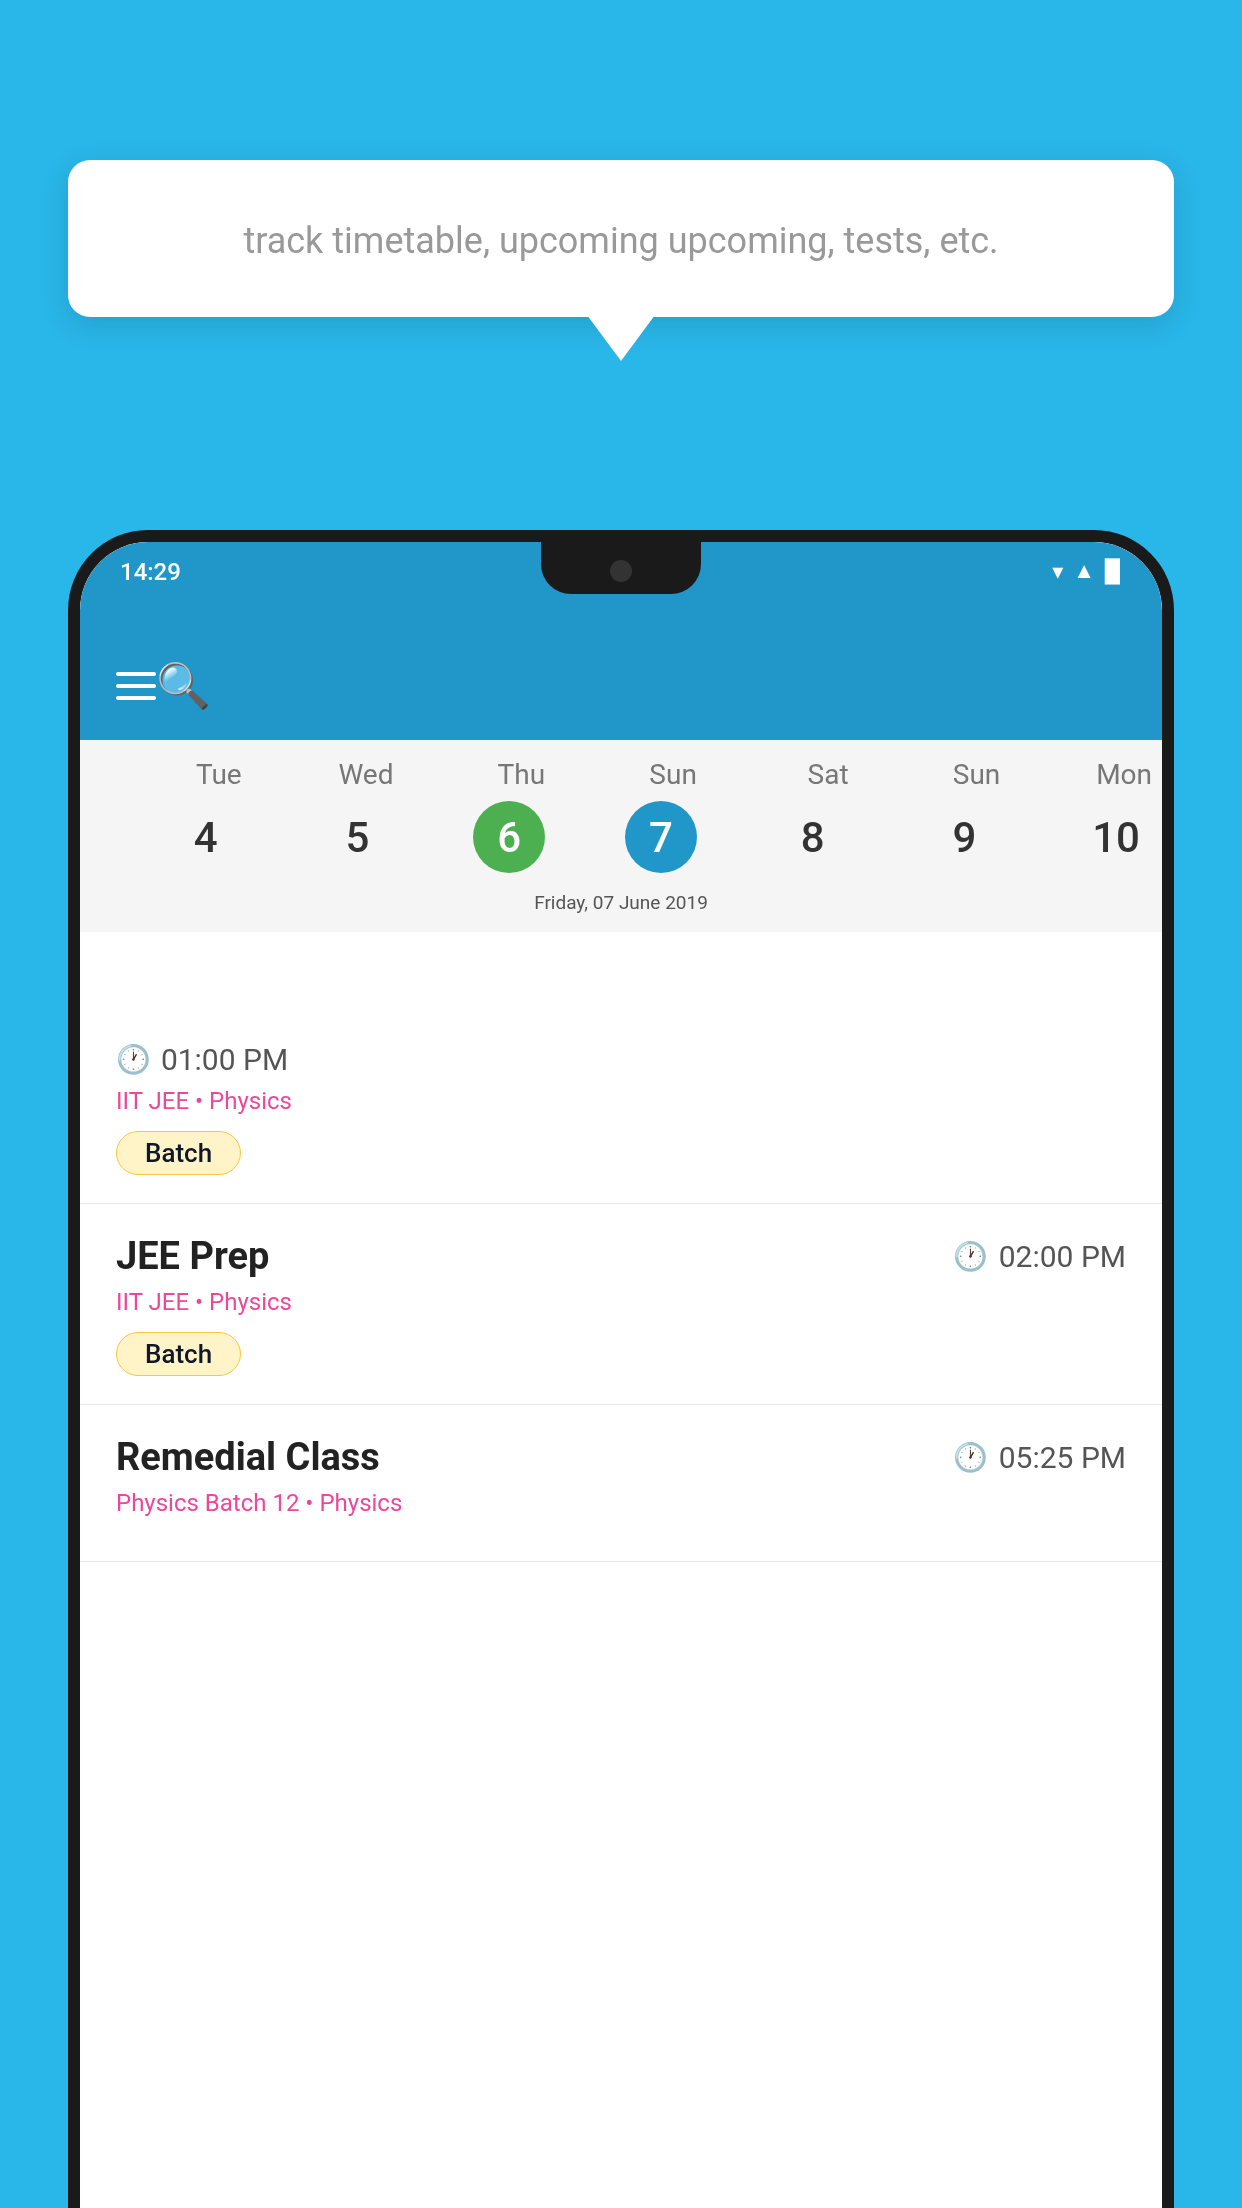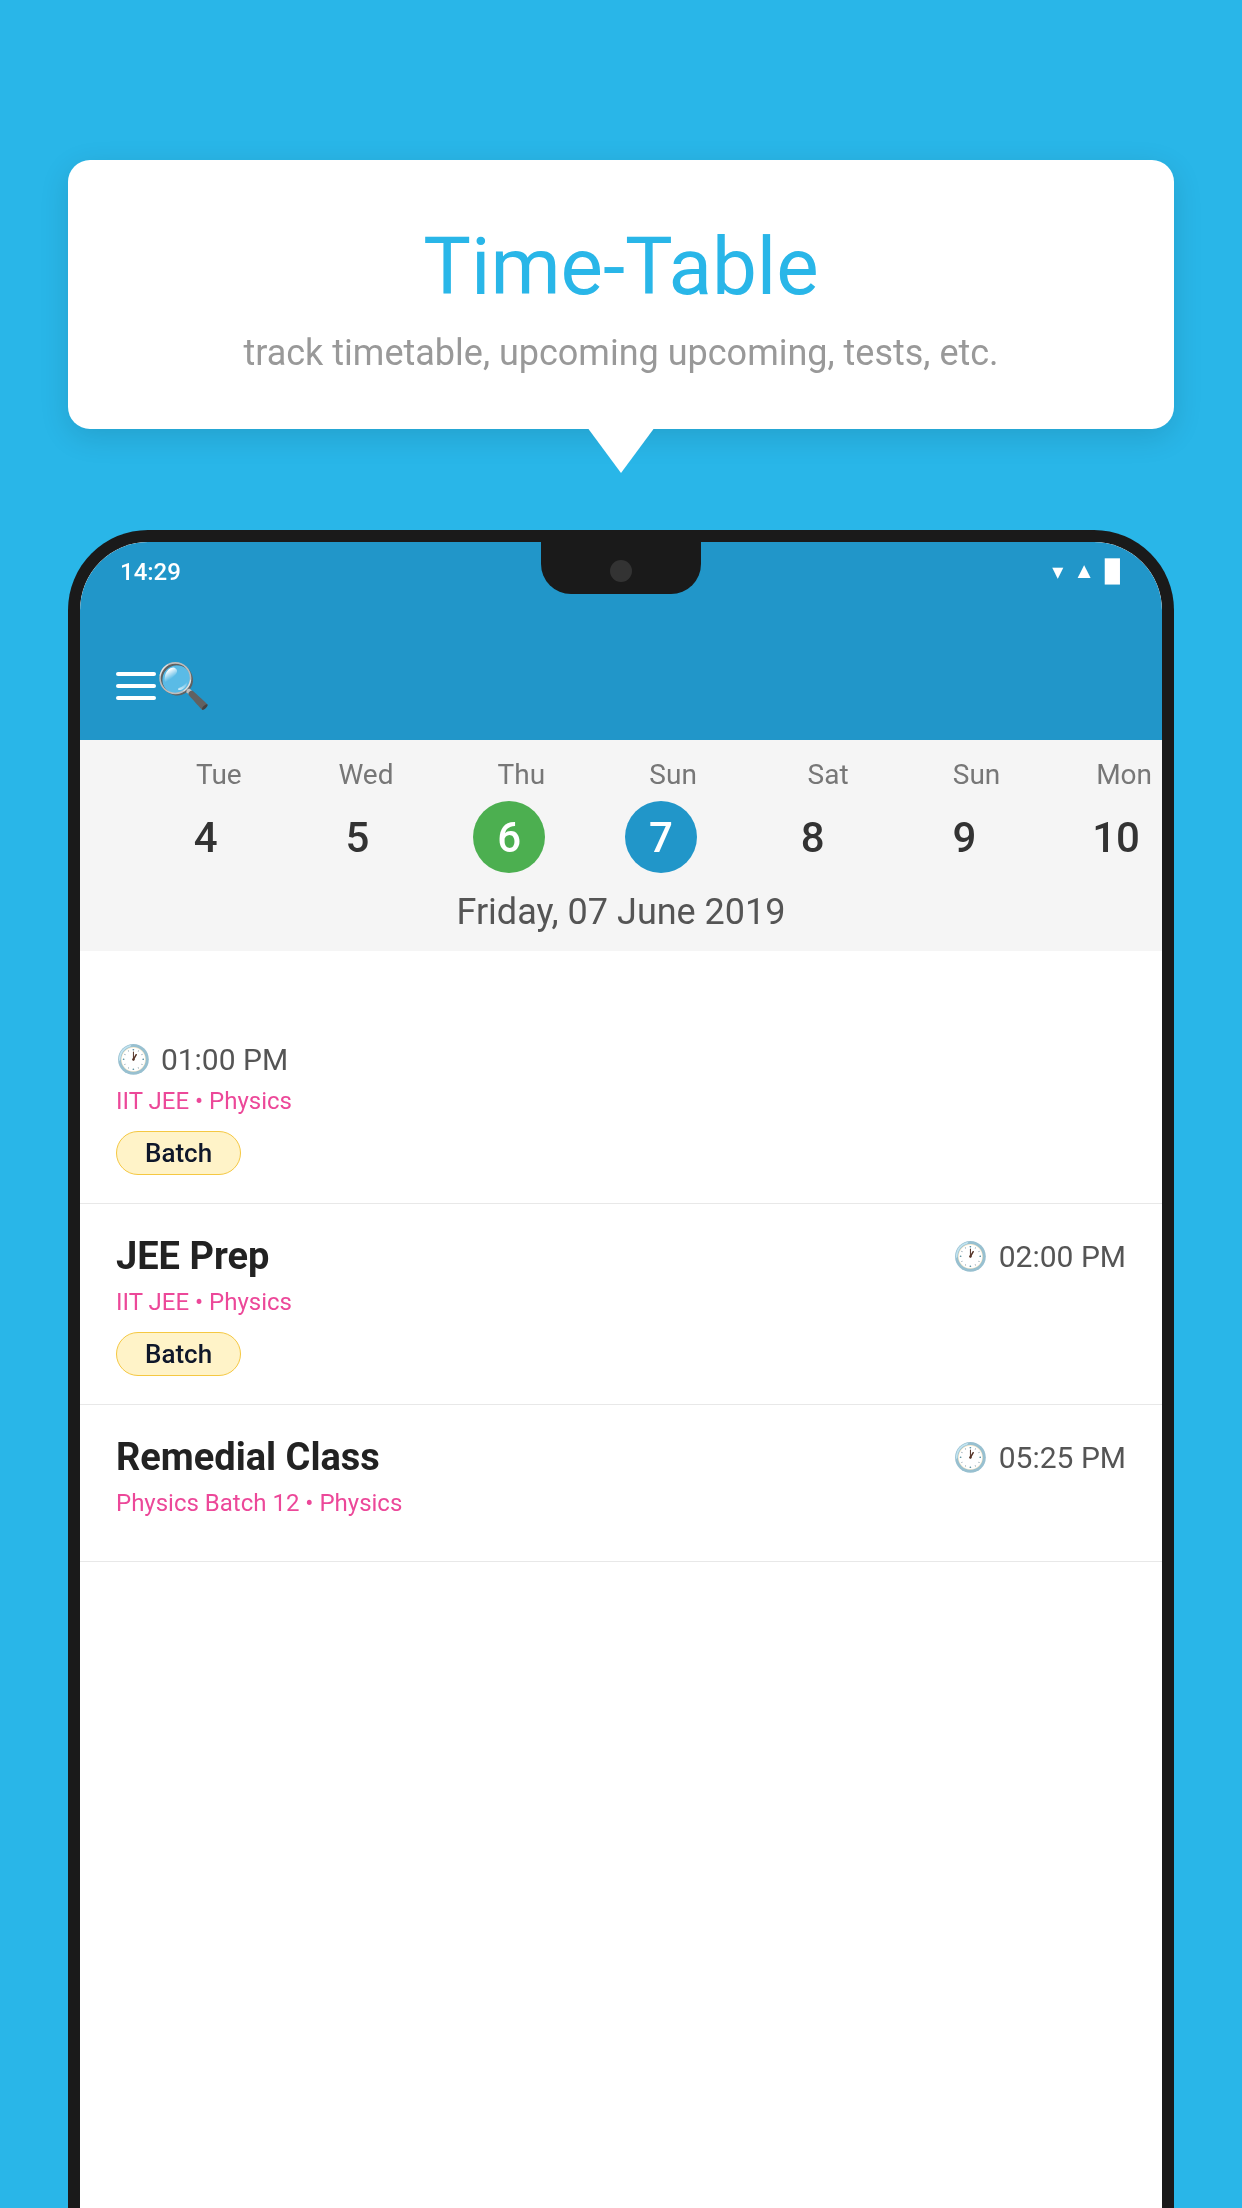--- a/index.html
+++ b/index.html
@@ -203,21 +203,21 @@
     .day-num.today {
       background: #4CAF50;
       color: #fff;
     }
     .day-num.selected {
       background: #2196C9;
       color: #fff;
     }
     .selected-date-label {
       text-align: center;
-      font-size: 36px;
+      font-size: 19px;
       color: #555;
       padding: 10px 0 18px;
       background: #f5f5f5;
     }
 
     
     .schedule-list {
       position: absolute;
       top: 470px;
       left: 0;
@@ -262,21 +262,20 @@
       padding: 6px 28px;
       font-size: 26px;
       color: #0f172a;
       font-weight: 500;
     }
   </style>
 </head>
 <body>
 
 <div class="tooltip-card">
-  <div class="tooltip-title">Time-Table</div>
   <div class="tooltip-subtitle">track timetable, upcoming upcoming, tests, etc.</div>
 </div>
 
 <div class="phone-frame">
   <div class="phone-inner">
 
     <div class="notch-area">
       <div class="notch-bump">
         <div class="camera-dot"></div>
       </div>

